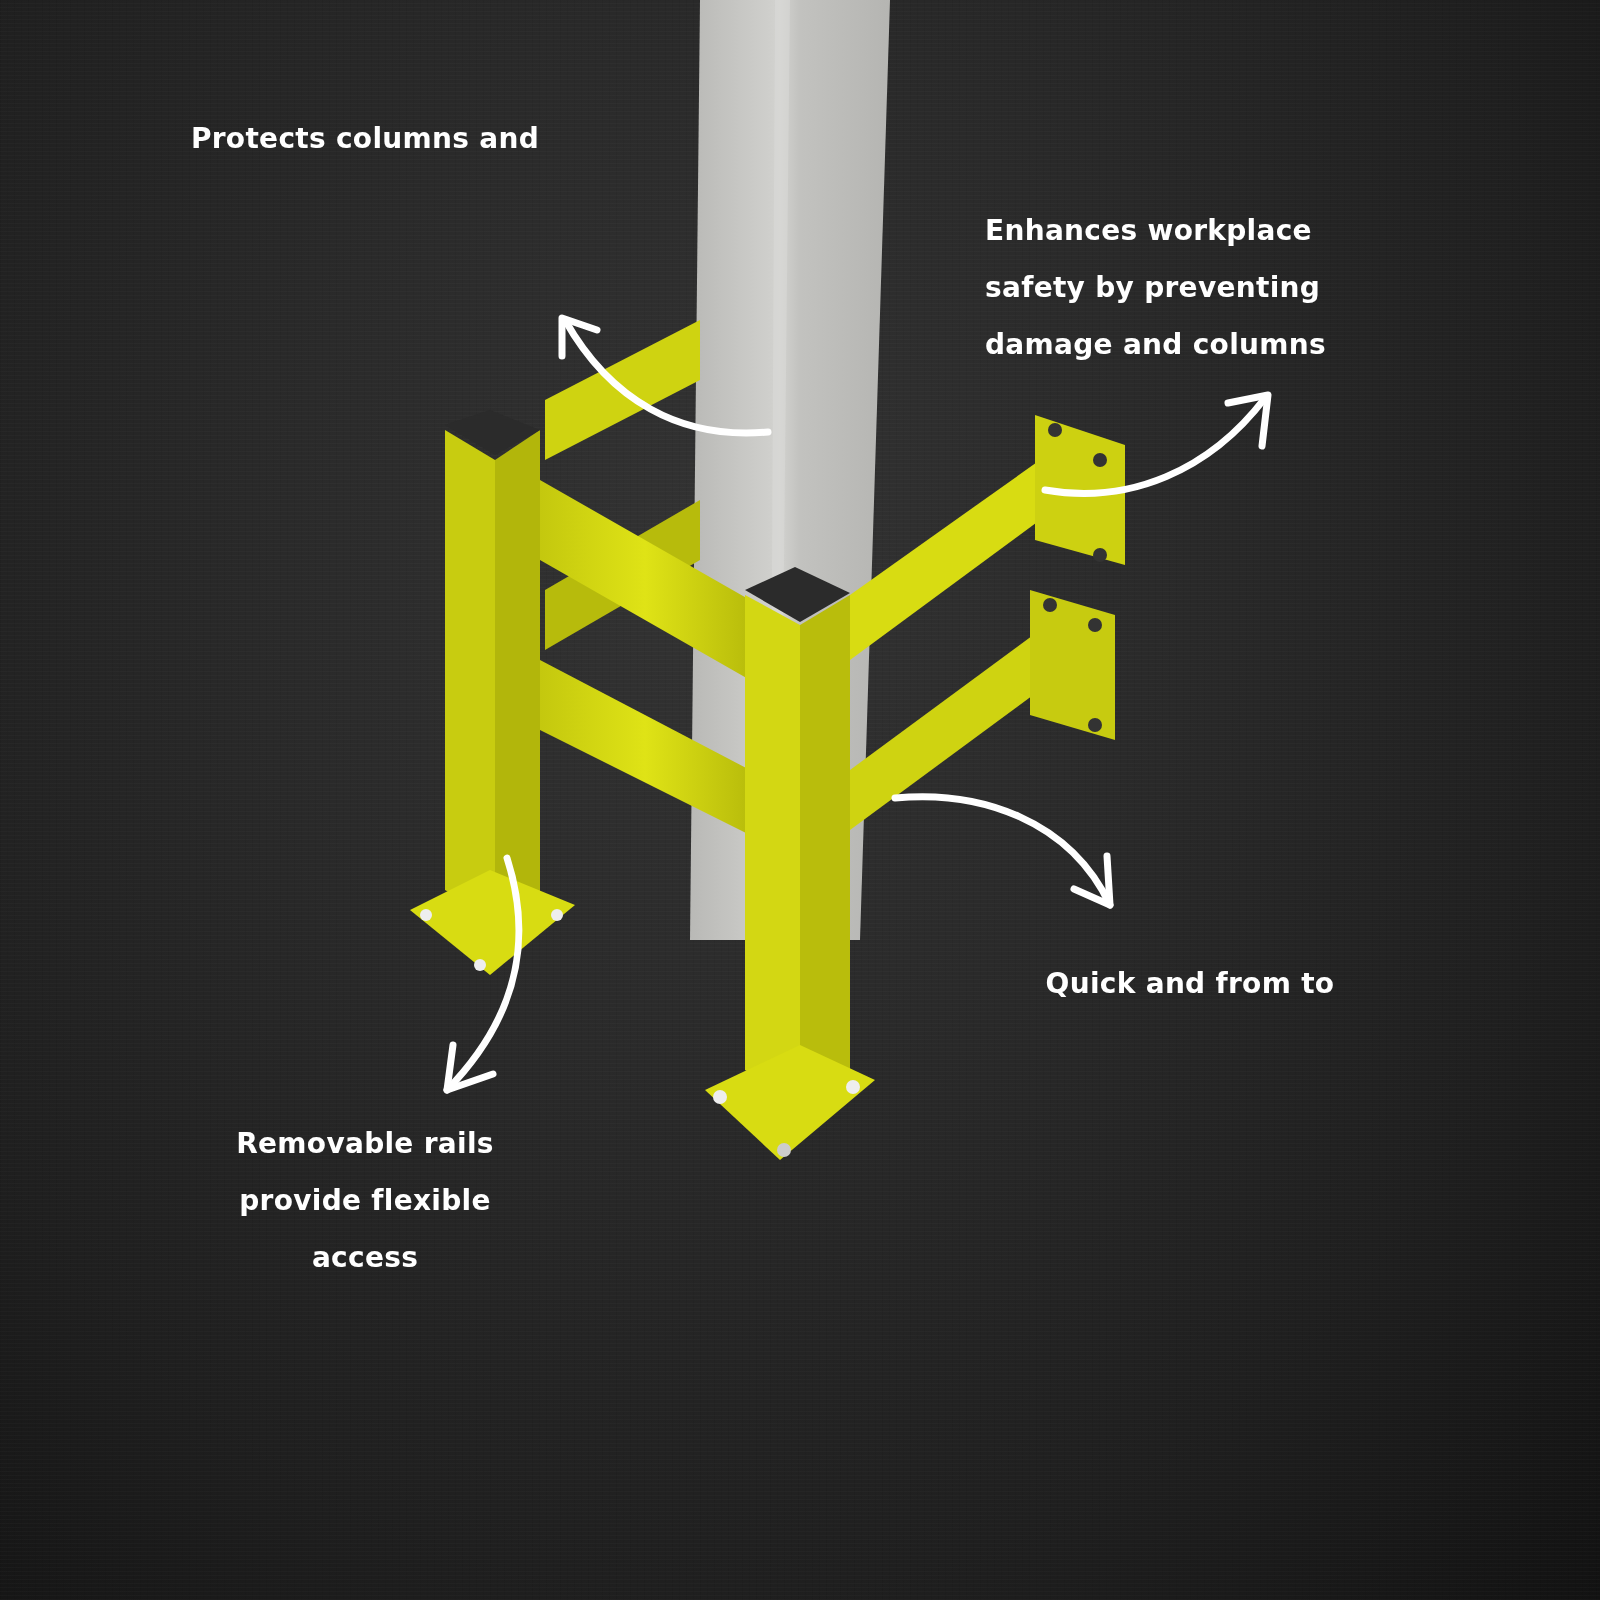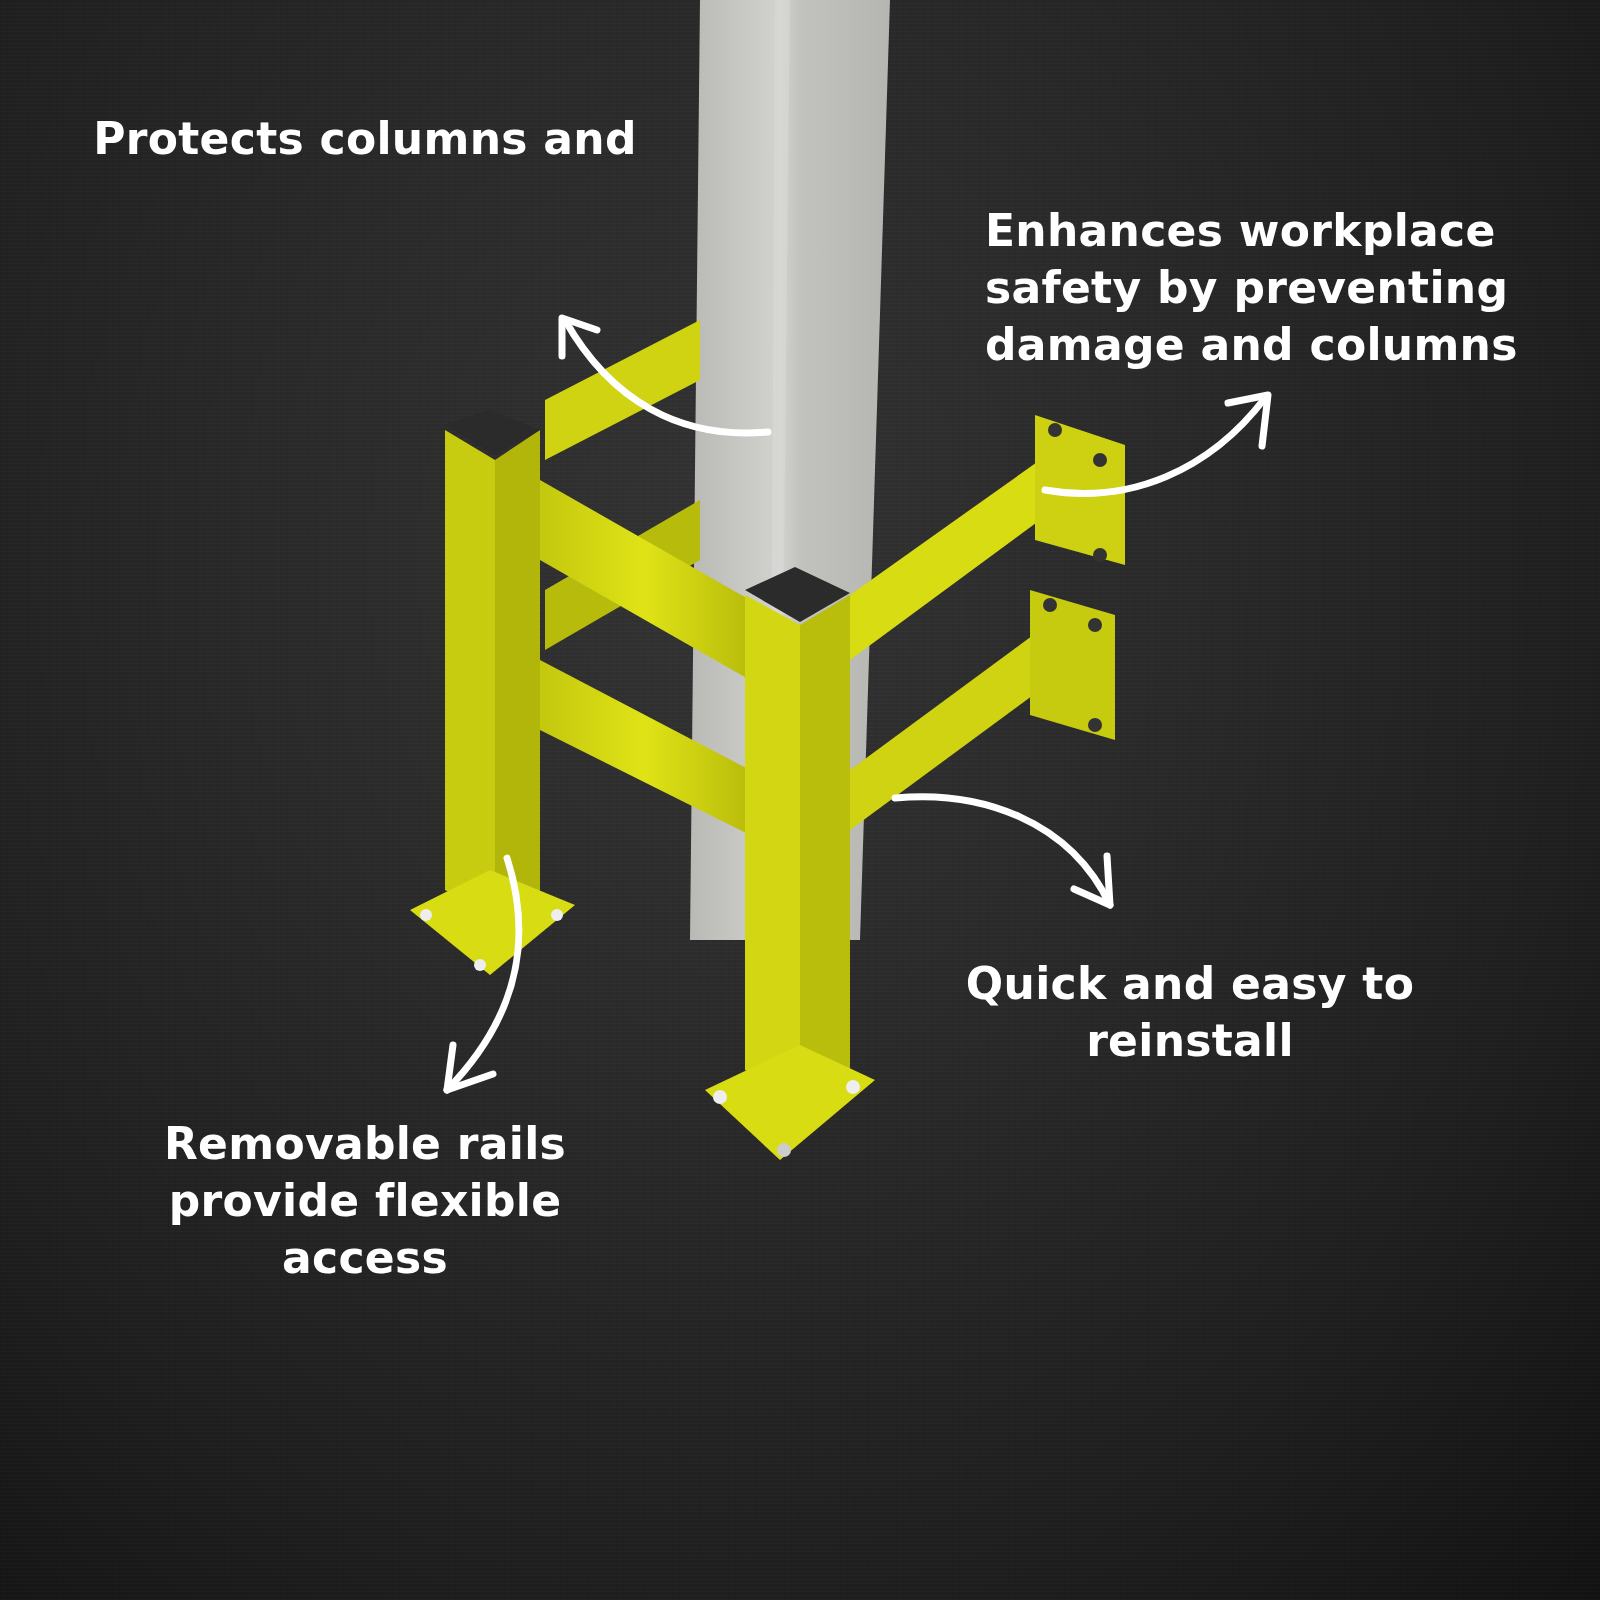--- a/index.html
+++ b/index.html
@@ -16,21 +16,21 @@
   }
   .texture {
     position: absolute; inset: 0;
     background-image:
       repeating-linear-gradient(0deg, rgba(255,255,255,0.018) 0px, rgba(255,255,255,0.018) 1px, transparent 1px, transparent 4px),
       repeating-linear-gradient(90deg, rgba(0,0,0,0.05) 0px, rgba(0,0,0,0.05) 1px, transparent 1px, transparent 7px);
     pointer-events: none;
   }
   .caption {
     position: absolute; color: #ffffff; font-weight: bold; text-align: center;
-    font-size: 44px; line-height: 57px; letter-spacing: 0.3px;
+    font-size: 28px; line-height: 57px; letter-spacing: 0.3px;
     font-family: "DejaVu Sans", sans-serif;
   }
   .caption span { display: block; white-space: nowrap; }
   #cap-protects { left: 60px; top: 110px; width: 610px; }
   #cap-enhances { left: 985px; top: 160px; width: 560px; text-align: left; margin-top: 42px; }
   #cap-quick { left: 960px; top: 955px; width: 460px; }
   #cap-removable { left: 140px; top: 1115px; width: 450px; }
   svg.scene { position: absolute; left: 0; top: 0; }
 </style>
 </head>
@@ -126,22 +126,21 @@
     <span>Protects columns and</span>
   </div>
 
   <div class="caption" id="cap-enhances">
     <span>Enhances workplace</span>
     <span>safety by preventing</span>
     <span>damage and columns</span>
   </div>
 
   <div class="caption" id="cap-quick">
-    <span>Quick and easy to</span>
-    <span>reinstall</span>
+    <span>Quick and from to</span>
   </div>
 
   <div class="caption" id="cap-removable">
     <span>Removable rails</span>
     <span>provide flexible</span>
     <span>access</span>
   </div>
 </div>
 
 </body></html>

